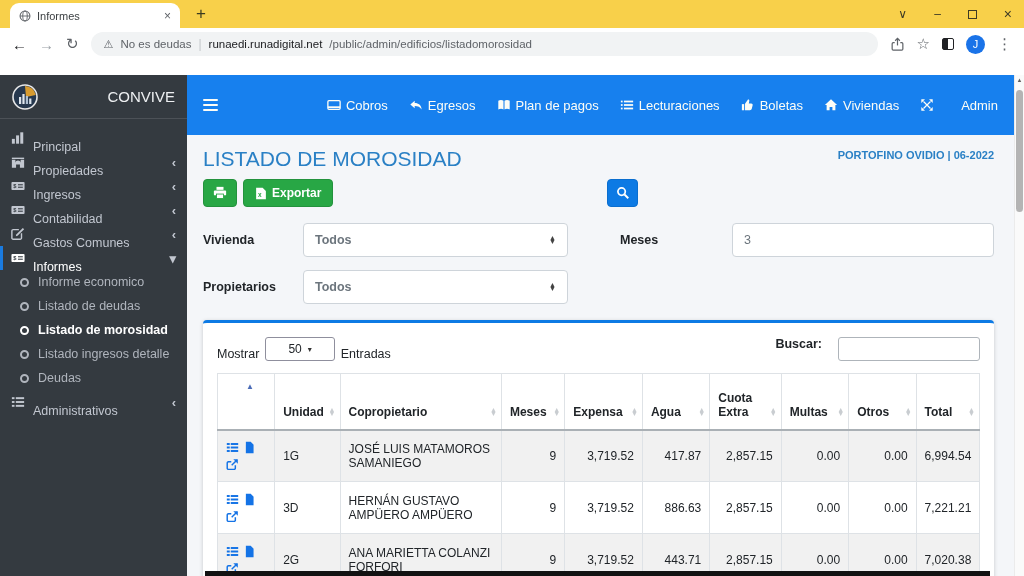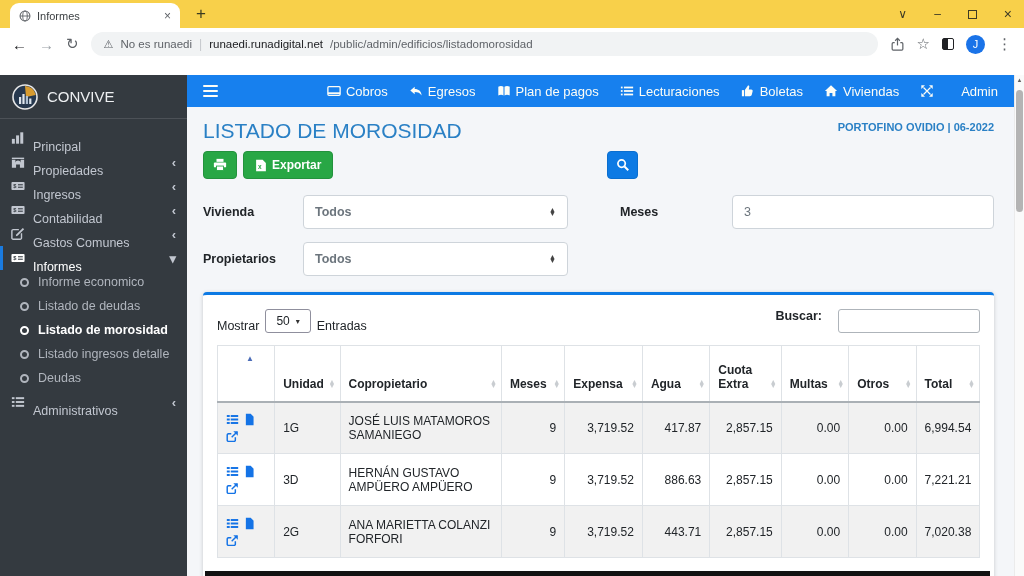--- a/index.html
+++ b/index.html
@@ -31,35 +31,35 @@
   .avatar { width:19px; height:19px; border-radius:50%; background:#1a73e8; color:#fff; font-size:11px;
             display:flex; align-items:center; justify-content:center; }
   .chrome-gap { height:15px; background:#fff; }
 
   
   .app { display:flex; height:501px; }
 
   
   .sidebar { width:187px; background:#343a40; color:#c2c7d0; flex:none; display:flex; flex-direction:column; }
   .brand { height:44px; display:flex; align-items:center; gap:9px; padding:0 12px;
-           border-bottom:1px solid rgba(255,255,255,.12); color:#eef0f2; font-size:15px; }
+           border-bottom:1px solid rgba(255,255,255,.12); color:#eef0f2; font-size:15px;justify-content:space-between; }
   .side-nav { padding-top:7px; font-size:12.5px; }
   .side-item { height:24px; display:flex; align-items:center; gap:8px; padding:0 11px; color:#c2c7d0; }
   .side-item svg { flex:none; }
   .side-item .lbl { flex:1;margin-top:18px; }
   .chev { font-size:13px; font-weight:bold; color:#c2c7d0; }
   .side-item.active-parent { border-left:3px solid #1a7be0; padding-left:8px; color:#fff; }
   .sub-item { height:24px; display:flex; align-items:center; gap:9px; padding:0 11px 0 20px; color:#b0b5bd; }
   .sub-circle { width:9px; height:9px; border:2px solid #b0b5bd; border-radius:50%; flex:none; }
   .sub-item.active { color:#fff; font-weight:bold; }
   .sub-item.active .sub-circle { border-color:#fff; }
 
   
   .main { flex:1; display:flex; flex-direction:column; min-width:0; }
-  .appnav { height:32px; background:#1780ee; display:flex; align-items:center; padding:0 16px; color:#fdfdf6; flex:none; }
+  .appnav { height:60px; background:#1780ee; display:flex; align-items:center; padding:0 16px; color:#fdfdf6; flex:none; }
   .burger { width:15px; display:flex; flex-direction:column; gap:3px; }
   .burger i { height:2px; background:#fdfdf6; border-radius:1px; }
   .appnav-menu { margin-left:auto; display:flex; align-items:center; gap:21px; font-size:13px; }
   .appnav-item { display:flex; align-items:center; gap:5px; white-space:nowrap; }
 
   .content { flex:1; background:#f4f6f9; padding:12px 20px 0 16px; position:relative; overflow:hidden; }
   .page-head { display:flex; justify-content:space-between; align-items:flex-start; }
   .page-title { font-size:21px; font-weight:500; color:#2a80c5; }
   .page-context { font-size:11px; font-weight:bold; color:#2a80c5; margin-top:2px; }
 
@@ -80,21 +80,21 @@
   .updown { display:flex; flex-direction:column; line-height:.62; font-size:7px; color:#444; }
   input.textbox { height:34px; width:100%; background:#fff; border:1px solid #ced4da; border-radius:4px;
                   padding:0 11px; font-size:12.5px; color:#6c757d; font-family:"Liberation Sans", sans-serif; }
 
   
   .card { margin-top:16px; background:#fff; border-top:3px solid #0d7ae4; border-radius:4px;
           box-shadow:0 1px 4px rgba(0,0,0,.18); padding:14px 14px 0 14px; height:300px; overflow:hidden; }
   .table-controls { display:flex; justify-content:space-between; align-items:flex-start; }
   .length-ctl { display:flex; align-items:flex-end; gap:6px; font-size:12.5px; font-weight:normal; color:#212529; }
   .mini-select { height:24px; border:1px solid #8f8f9d; border-radius:3px; display:flex; align-items:center;
-                 gap:6px; padding:0 10px; font-size:12px; color:#212529; background:#fff; }
+                 gap:6px; padding:0 22px; font-size:12px; color:#212529; background:#fff; }
   .mini-select .arrow { font-size:8px; color:#333; }
   .search-ctl { display:flex; flex-direction:row; align-items:flex-start; gap:16px; }
   .search-ctl label { font-size:12.5px; font-weight:bold; color:#212529; }
   .search-ctl input { width:142px; height:24px; border:1px solid #aeb4ba; border-radius:3px; padding:0 6px;
                       font-size:12px; font-family:"Liberation Sans", sans-serif; }
 
   table.data { width:100%; border-collapse:collapse; margin-top:12px; font-size:12px; color:#212529; table-layout:fixed; }
   table.data th, table.data td { border:1px solid #dee2e6; padding:7px 8px; }
   table.data thead th { font-weight:bold; vertical-align:bottom; position:relative; padding-bottom:10px;
                         border-bottom:2px solid #aab0b5; text-align:left; height:56px; }
@@ -134,21 +134,21 @@
     <span class="restore-box"></span>
     <span style="font-size:14px;">×</span>
   </div>
 </div>
 <div class="toolbar">
   <span class="navglyph back">←</span>
   <span class="navglyph fwd">→</span>
   <span class="navglyph">↻</span>
   <div class="urlbar">
     <span style="font-size:11px;">⚠</span>
-    <span>No es runaedi</span>
+    <span>No es deudas</span>
     <span class="url-divider">|</span>
     <span class="url-domain">runaedi.runadigital.net</span>
       <span class="url-path">/public/admin/edificios/listadomorosidad</span>
   </div>
   <svg width="15" height="15" viewBox="0 0 16 16">
     <path d="M5 6H3.5A1.2 1.2 0 0 0 2.3 7.2v5.6A1.2 1.2 0 0 0 3.5 14h9a1.2 1.2 0 0 0 1.2-1.2V7.2A1.2 1.2 0 0 0 12.5 6H11" fill="none" stroke="#5f6368" stroke-width="1.3"></path>
     <line x1="8" y1="1.5" x2="8" y2="9" stroke="#5f6368" stroke-width="1.3"></line>
     <path d="M5.5 4 8 1.5 10.5 4" fill="none" stroke="#5f6368" stroke-width="1.3"></path>
   </svg>
   <span class="tb-icon" style="font-size:15px;">☆</span>

